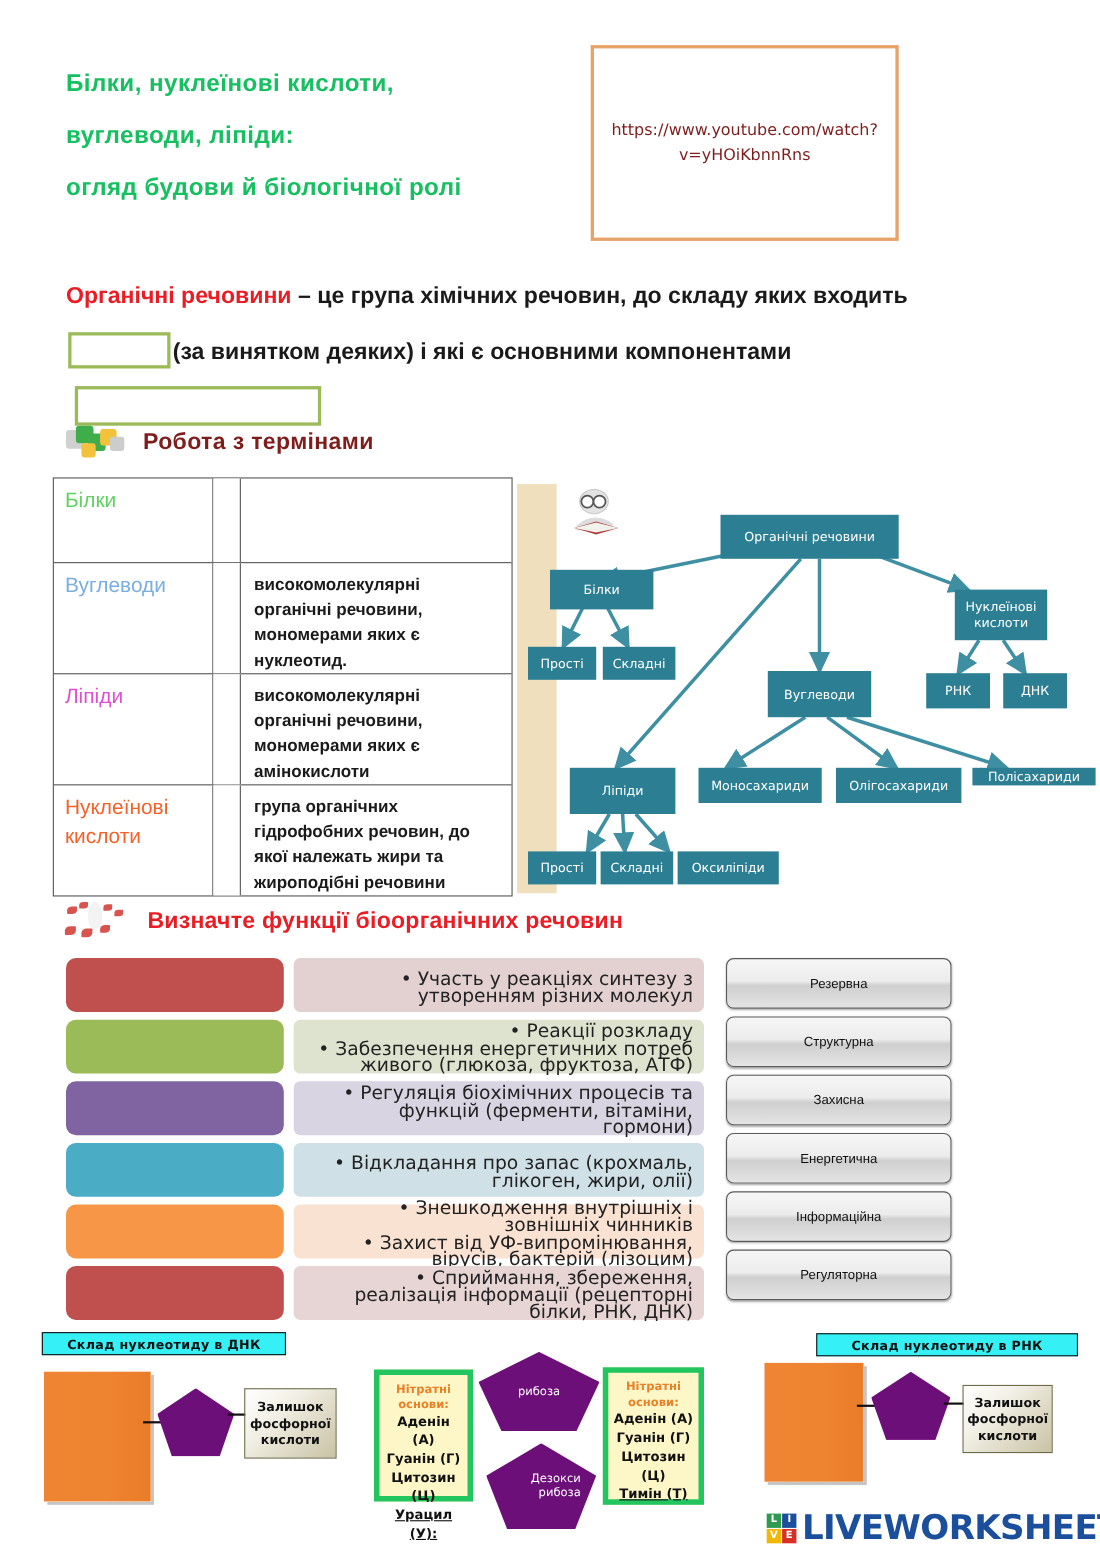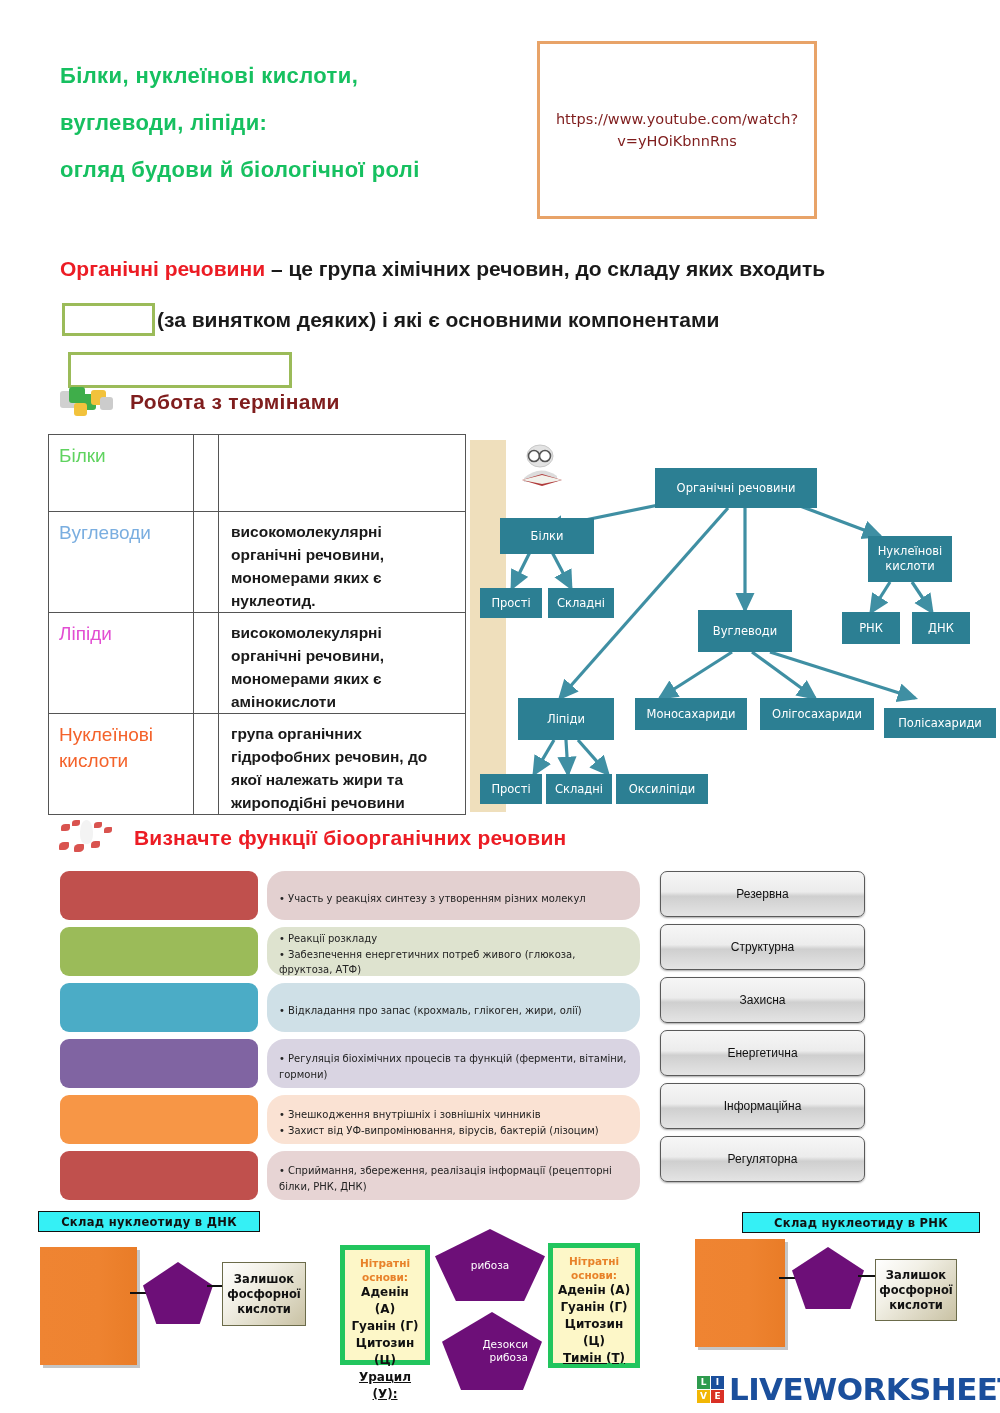--- a/index.html
+++ b/index.html
@@ -184,30 +184,31 @@
     margin-bottom: 7px;
     height: 49px;
   }
   .func-drop {
     width: 198px;
     border-radius: 9px;
     flex: none;
   }
   .func-text {
     flex: 1;
-    border-radius: 18px;
+    border-radius: 6px;
     padding: 6px 10px 0 12px;
-    font-size: 10px;
+    font-size: 17px;
     line-height: 15.5px;
     color: #222;
     display: flex;
     flex-direction: column;
     justify-content: center;
     font-family: "DejaVu Sans", sans-serif;
     margin-left: 9px;
+    text-align: right;
   }
   .func-text .bullet { white-space: normal; }
   .func-text .bullet::before { content: "• "; }
 
   
   #answers {
     position: absolute;
     left: 660px; top: 871px;
     width: 205px;
   }
@@ -426,21 +427,21 @@
   </div>
   <div class="node" style="left:228px;top:170px;width:94px;height:42px;">
     <span>Вуглеводи</span>
   </div>
   <div class="node" style="left:165px;top:258px;width:112px;height:32px;">
     <span>Моносахариди</span>
   </div>
   <div class="node" style="left:290px;top:258px;width:114px;height:32px;">
     <span>Олігосахариди</span>
   </div>
-  <div class="node" style="left:414px;top:268px;width:112px;height:30px;">
+  <div class="node" style="left:414px;top:258px;width:112px;height:16px;">
     <span>Полісахариди</span>
   </div>
   <div class="node" style="left:398px;top:96px;width:84px;height:46px;">
     <span>Нуклеїнові кислоти</span>
   </div>
   <div class="node" style="left:372px;top:172px;width:58px;height:32px;">
     <span>РНК</span>
   </div>
   <div class="node" style="left:442px;top:172px;width:58px;height:32px;">
     <span>ДНК</span>
@@ -484,30 +485,30 @@
 
   <div class="func-row">
     <div class="func-drop" style="background:#9bbb59"></div>
     <div class="func-text" style="background:#dee3cf">
       <span class="bullet">Реакції розкладу</span>
       <span class="bullet">Забезпечення енергетичних потреб живого (глюкоза, фруктоза, АТФ)</span>
     </div>
   </div>
 
   <div class="func-row">
+    <div class="func-drop" style="background:#8064a2"></div>
+    <div class="func-text" style="background:#d9d4e2">
+      <span class="bullet">Регуляція біохімічних процесів та функцій (ферменти, вітаміни, гормони)</span>
+    </div>
+  </div>
+
+  <div class="func-row">
     <div class="func-drop" style="background:#4bacc6"></div>
     <div class="func-text" style="background:#cfe0e7">
       <span class="bullet">Відкладання про запас (крохмаль, глікоген, жири, олії)</span>
-    </div>
-  </div>
-
-  <div class="func-row">
-    <div class="func-drop" style="background:#8064a2"></div>
-    <div class="func-text" style="background:#d9d4e2">
-      <span class="bullet">Регуляція біохімічних процесів та функцій (ферменти, вітаміни, гормони)</span>
     </div>
   </div>
 
   <div class="func-row">
     <div class="func-drop" style="background:#f79646"></div>
     <div class="func-text" style="background:#fae2d3">
       <span class="bullet">Знешкодження внутрішніх і зовнішніх чинників</span>
       <span class="bullet">Захист від УФ-випромінювання, вірусів, бактерій (лізоцим)</span>
     </div>
   </div>

